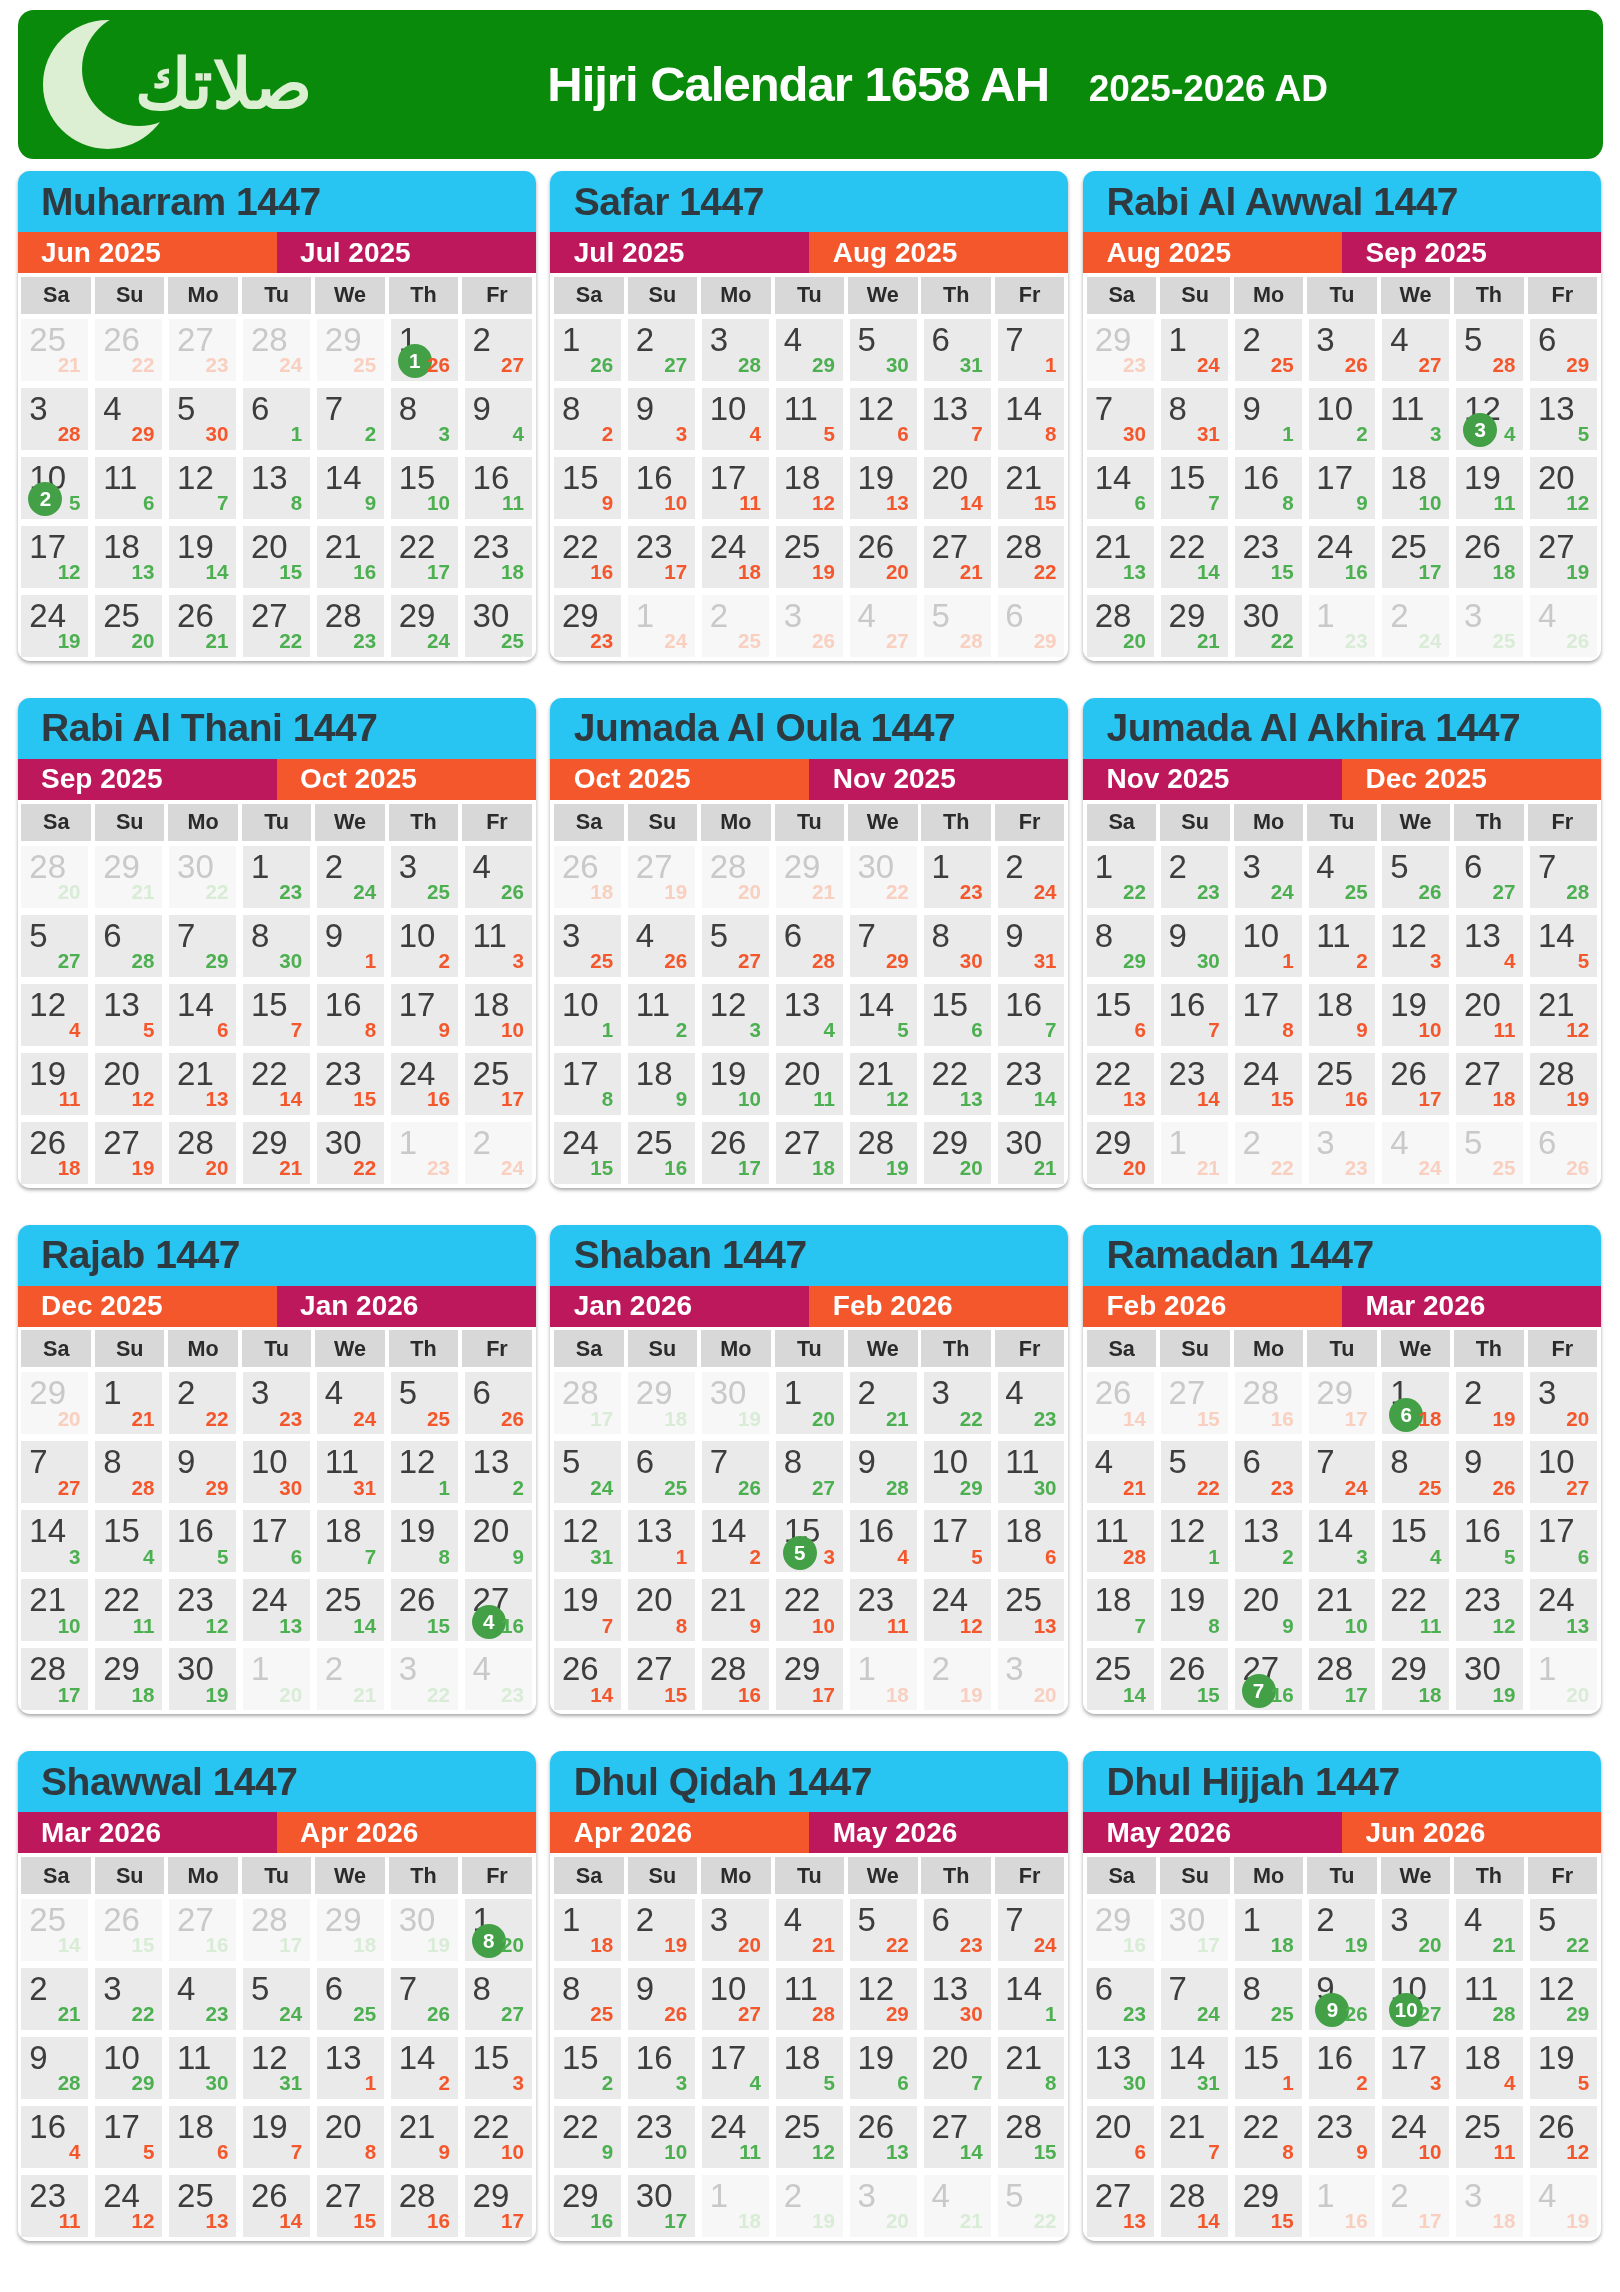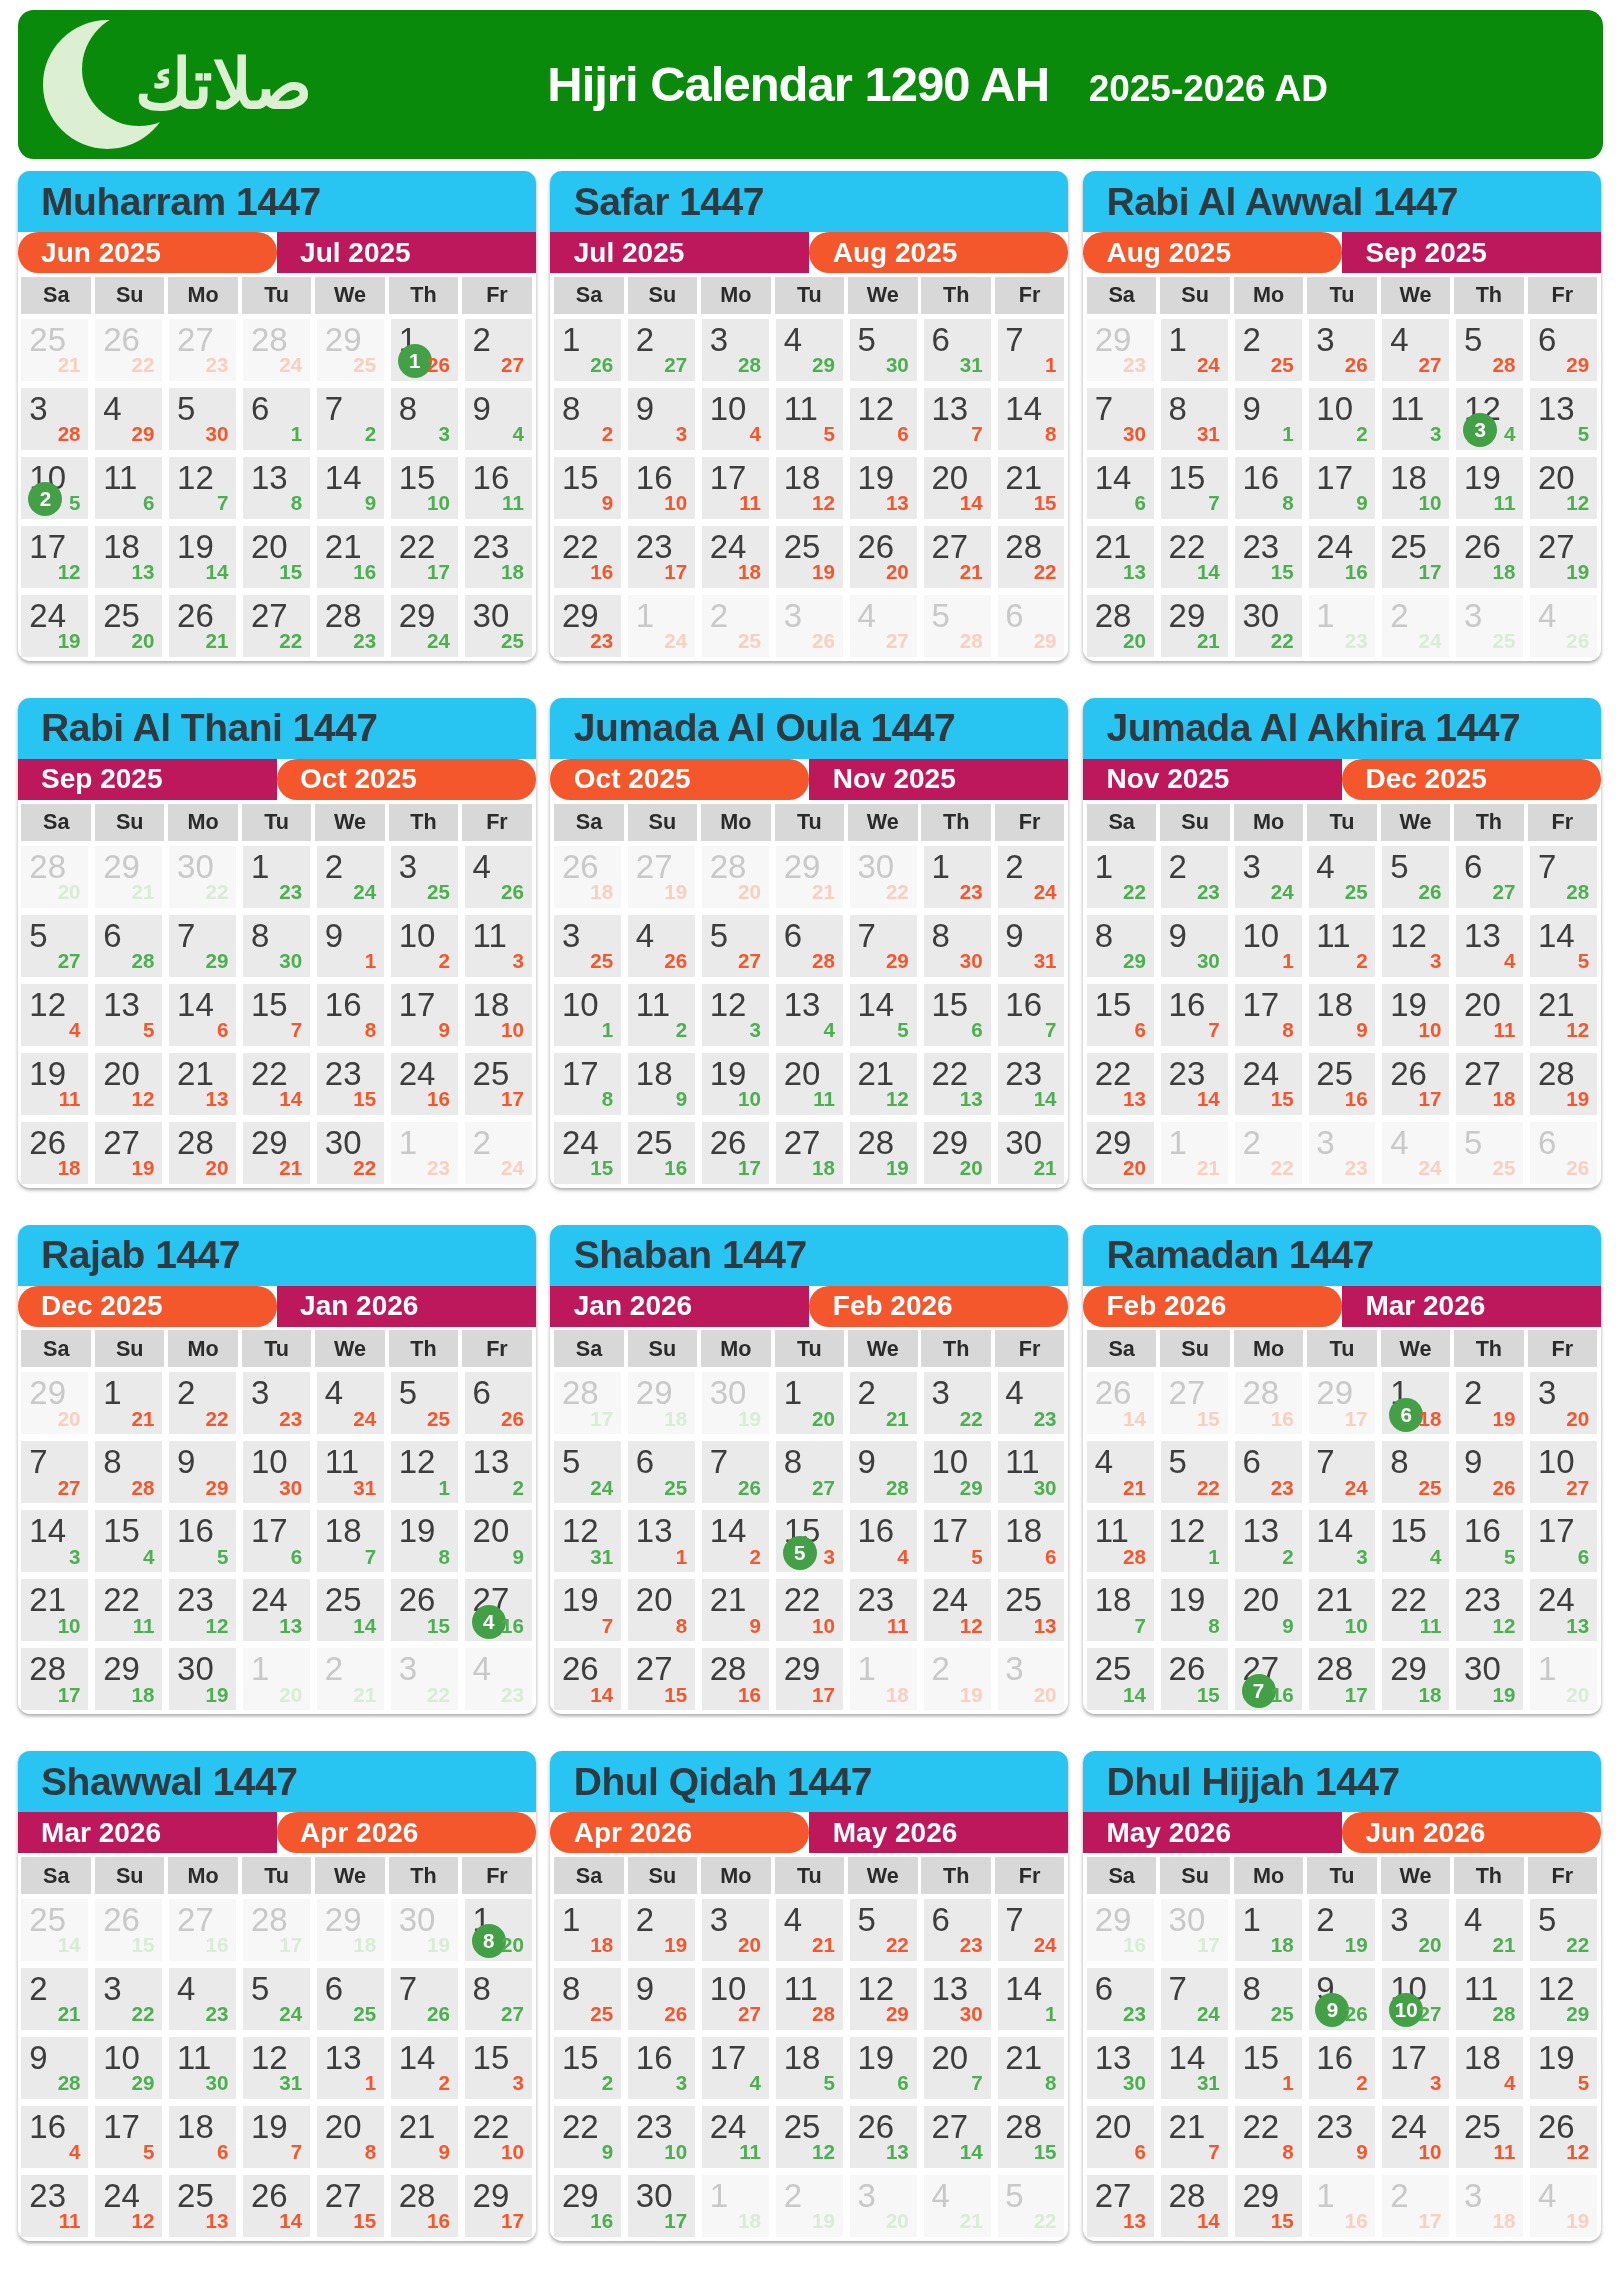--- a/index.html
+++ b/index.html
@@ -15,21 +15,21 @@
   .banner-titles{flex:1;display:flex;justify-content:center;align-items:baseline;gap:19.6px;padding-right:39px;}
   .banner-title{color:#ffffff;font-size:49px;font-weight:bold;letter-spacing:-1px;}
   .banner-subtitle{color:#ffffff;font-size:37px;font-weight:bold;margin-left:20px;}
 
   
   .months{position:absolute;left:17.6px;top:171px;width:1294px;display:grid;grid-template-columns:repeat(3,518px);column-gap:14.7px;row-gap:37px;}
   .month-card{width:518px;border-radius:11.8px;box-shadow:0 2px 3.9px rgba(0,0,0,0.35);background:#ffffff;overflow:hidden;}
   .month-title{height:61px;background:#29c5f2;color:#2e3a40;font-size:39px;font-weight:bold;display:flex;align-items:center;padding-left:23.5px;letter-spacing:-0.5px;}
   .subhdr{display:flex;height:41px;}
   .subhdr > div{width:50%;display:flex;align-items:center;padding-left:23.5px;box-sizing:border-box;color:#ffffff;font-size:28px;font-weight:bold;}
-  .hdr-orange{background:#f4572c;border-radius:20px;}
+  .hdr-orange{background:#f4572c;}
   .hdr-green{background:#be185d;}
   .month-body{padding:3.9px;}
   .weekdays{display:grid;grid-template-columns:repeat(7,1fr);gap:3.9px;margin-bottom:5px;}
   .wd{height:37px;background:#d8d8d8;color:#2b2b2b;font-size:21.6px;font-weight:bold;display:flex;align-items:center;justify-content:center;}
   .day-grid{display:grid;grid-template-columns:repeat(7,1fr);gap:7px;}
   .cell{position:relative;height:62px;background:#eaeaea;}
   .cell .hijri{position:absolute;left:7.8px;top:2px;font-size:33px;color:#3d3d3d;}
   .cell .greg{position:absolute;right:7.8px;bottom:3.9px;font-size:20.6px;font-weight:bold;}
   .g-orange{color:#f4572c;}
   .g-green{color:#4caf50;}
@@ -44,21 +44,21 @@
 
 <div class="banner">
   <div class="logo">
     <div class="crescent">
       <div class="c-outer"></div>
       <div class="c-cut"></div>
     </div>
     <div class="logo-text">صلاتك</div>
   </div>
   <div class="banner-titles">
-    <span class="banner-title">Hijri Calendar 1290 AH</span>
+    <span class="banner-title">Hijri Calendar 1658 AH</span>
     <span class="banner-subtitle">2025-2026 AD</span>
   </div>
 </div>
 
 <div class="months">
   <div class="month-card">
     <div class="month-title">Muharram 1447</div>
     <div class="subhdr">
       <div class="hdr-orange">Jun 2025</div>
       <div class="hdr-green">Jul 2025</div>

